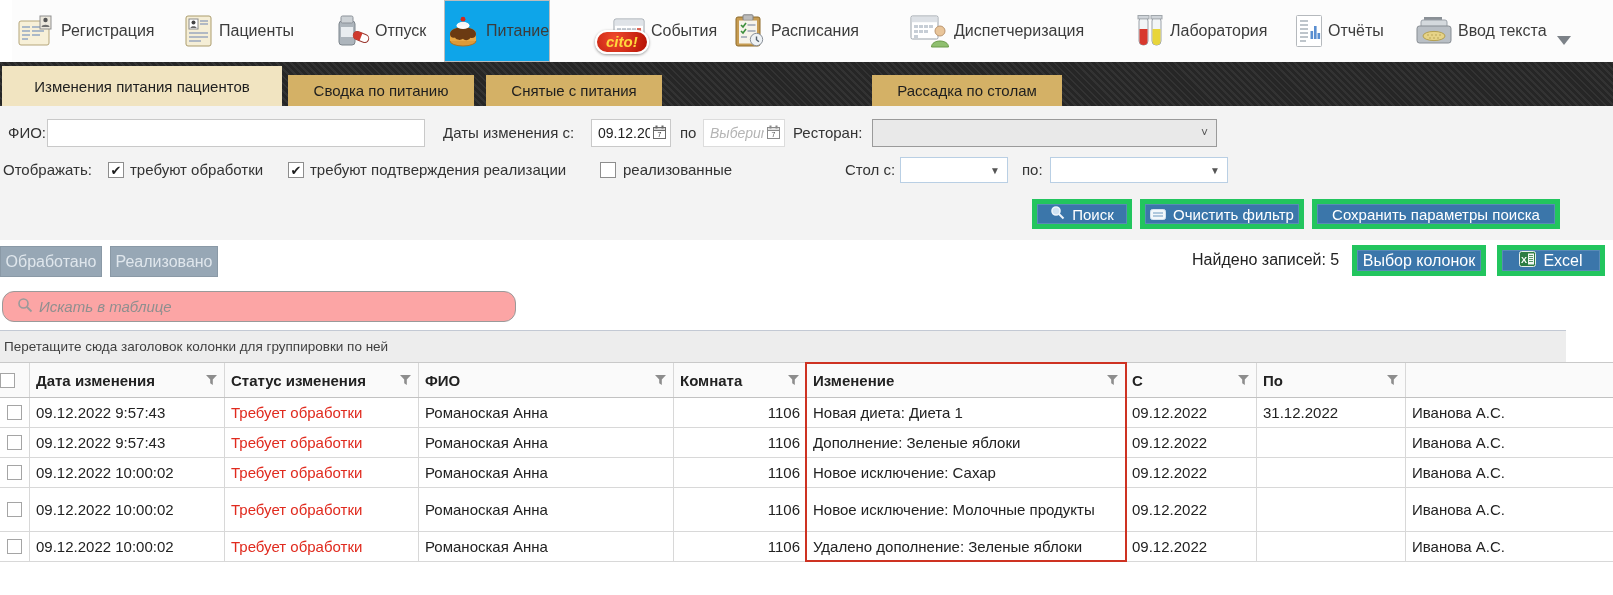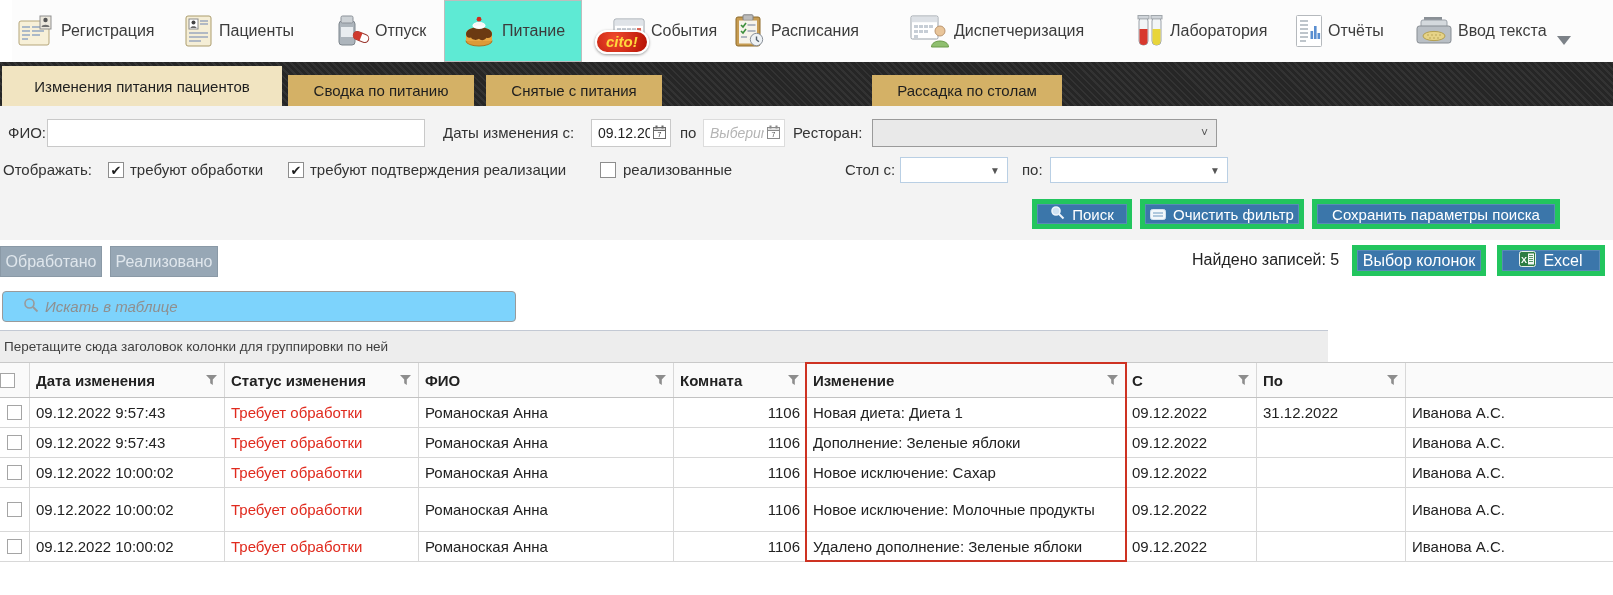--- a/index.html
+++ b/index.html
@@ -4,21 +4,21 @@
 <style>
   * { margin:0; padding:0; box-sizing:border-box; }
   html,body { background:#fff; }
   body { font-family:"Liberation Sans","DejaVu Sans",sans-serif; color:#333; }
   #app { position:relative; width:1613px; height:595px; background:#fff; overflow:hidden; }
 
   
   .toolbar { position:absolute; left:12px; top:0; width:1613px; height:62px; background:#fcfcfc; }
   .tb-item { position:absolute; top:0; height:62px; display:flex; align-items:center; gap:5px;
              font-size:16px; color:#3c3c3c; cursor:pointer; white-space:nowrap; }
-  .tb-item.active { background:#5eead4; border:1px solid #bdbdbd; padding:0 16px; }
+  .tb-item.active { background:#0ea5e9; border:1px solid #bdbdbd; padding:0 0; }
   .tb-icon { display:inline-flex; align-items:center; }
   .cito { position:absolute; left:583px; top:30px; z-index:3; background:radial-gradient(circle at 35% 30%, #ef4a2e, #b30f02);
           border:2px solid #fff; border-radius:14px; box-shadow:0 1px 3px rgba(0,0,0,.4);
           color:#ffd83d; font-weight:bold; font-style:italic; font-size:15px; padding:1px 9px 2px; }
   .tb-overflow { position:absolute; left:1545px; top:36px; width:0; height:0;
                  border-left:7px solid transparent; border-right:7px solid transparent; border-top:9px solid #7c8288; }
 
   
   .tabbar { position:absolute; left:0; top:62px; width:1613px; height:44px; background:#262626;
             background-image:repeating-linear-gradient(45deg, rgba(255,255,255,.06) 0 2px, rgba(0,0,0,0) 2px 5px); }
@@ -53,27 +53,27 @@
               display:flex; align-items:center; justify-content:center; gap:7px; cursor:pointer; box-shadow:inset 0 0 0 1px rgba(255,255,255,.15); }
 
   
   .actions { position:absolute; left:0; top:240px; width:1613px; height:50px; background:#fff; font-size:16px; }
   .btn-dis { position:absolute; top:6px; height:31px; background:#97a7b5; border:1px solid #8a99a6; color:#dfe6ec;
              font-size:16px; display:flex; align-items:center; justify-content:center; }
   .records { position:absolute; top:11px; color:#222; white-space:nowrap; }
   .actions .btn-blue { top:5px; height:31px; font-size:16px; }
 
   
-  .tsearch { position:absolute; left:2px; top:291px; width:514px; height:31px; background:#7dd3fc; border:1px solid #9a9a9a;
-             border-radius:4px; display:flex; align-items:center; padding:0 20px; gap:6px; }
+  .tsearch { position:absolute; left:2px; top:291px; width:514px; height:31px; background:#fca5a5; border:1px solid #9a9a9a;
+             border-radius:12px; display:flex; align-items:center; padding:0 14px; gap:6px; }
   .tsearch input { border:none; outline:none; flex:1; font-size:15px; font-style:italic; font-family:inherit; color:#333; background:transparent; }
   .tsearch input::placeholder { color:#8f8f8f; font-style:italic; }
 
   
-  .group-hint { position:absolute; left:0; top:330px; width:1328px; height:32px; background:#ededed;
+  .group-hint { position:absolute; left:0; top:330px; width:1566px; height:32px; background:#ededed;
                 border-top:1px solid #c3c9d4; display:flex; align-items:center; padding-left:4px;
                 font-size:13.5px; color:#3f3f3f; }
 
   
   .grid { position:absolute; left:0; top:362px; width:1613px; }
   .trow { display:flex; border-bottom:1px solid #d8d8d8; background:#fff; }
   .thead { height:36px; background:#fafafa; border-top:1px solid #c9c9c9; border-bottom:1px solid #c2c2c2; }
   .tc { border-right:1px solid #d8d8d8; display:flex; align-items:center; padding:0 6px; font-size:15px; color:#222;
         overflow:hidden; }
   .thead .tc { font-weight:bold; justify-content:space-between; cursor:pointer; }

